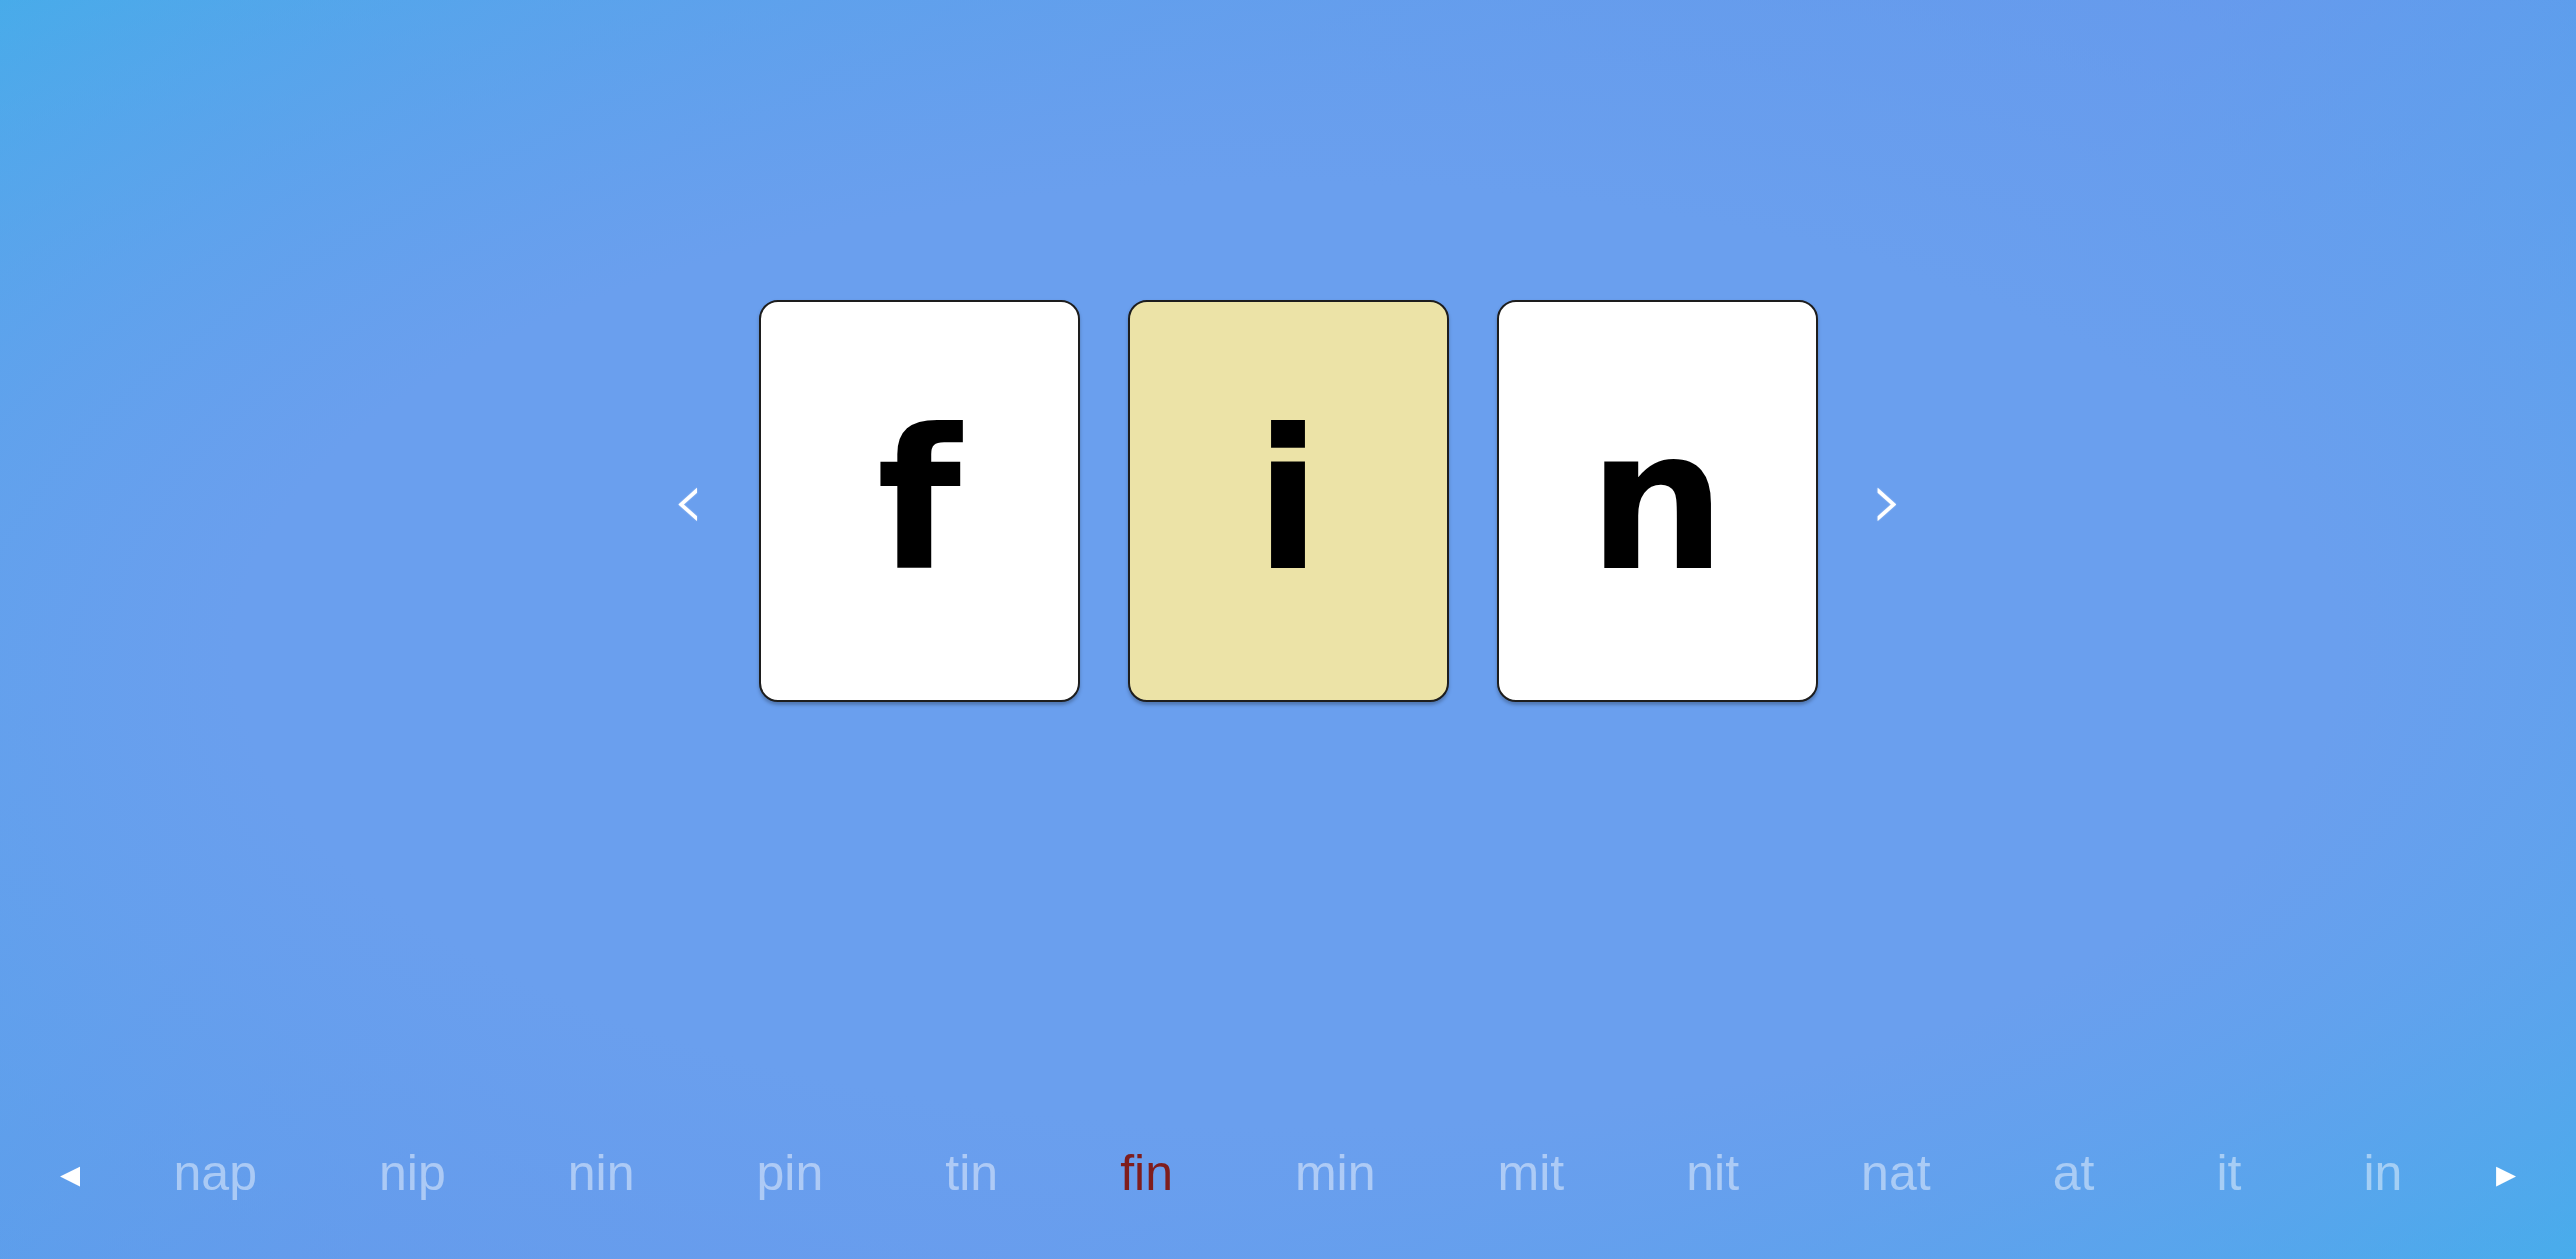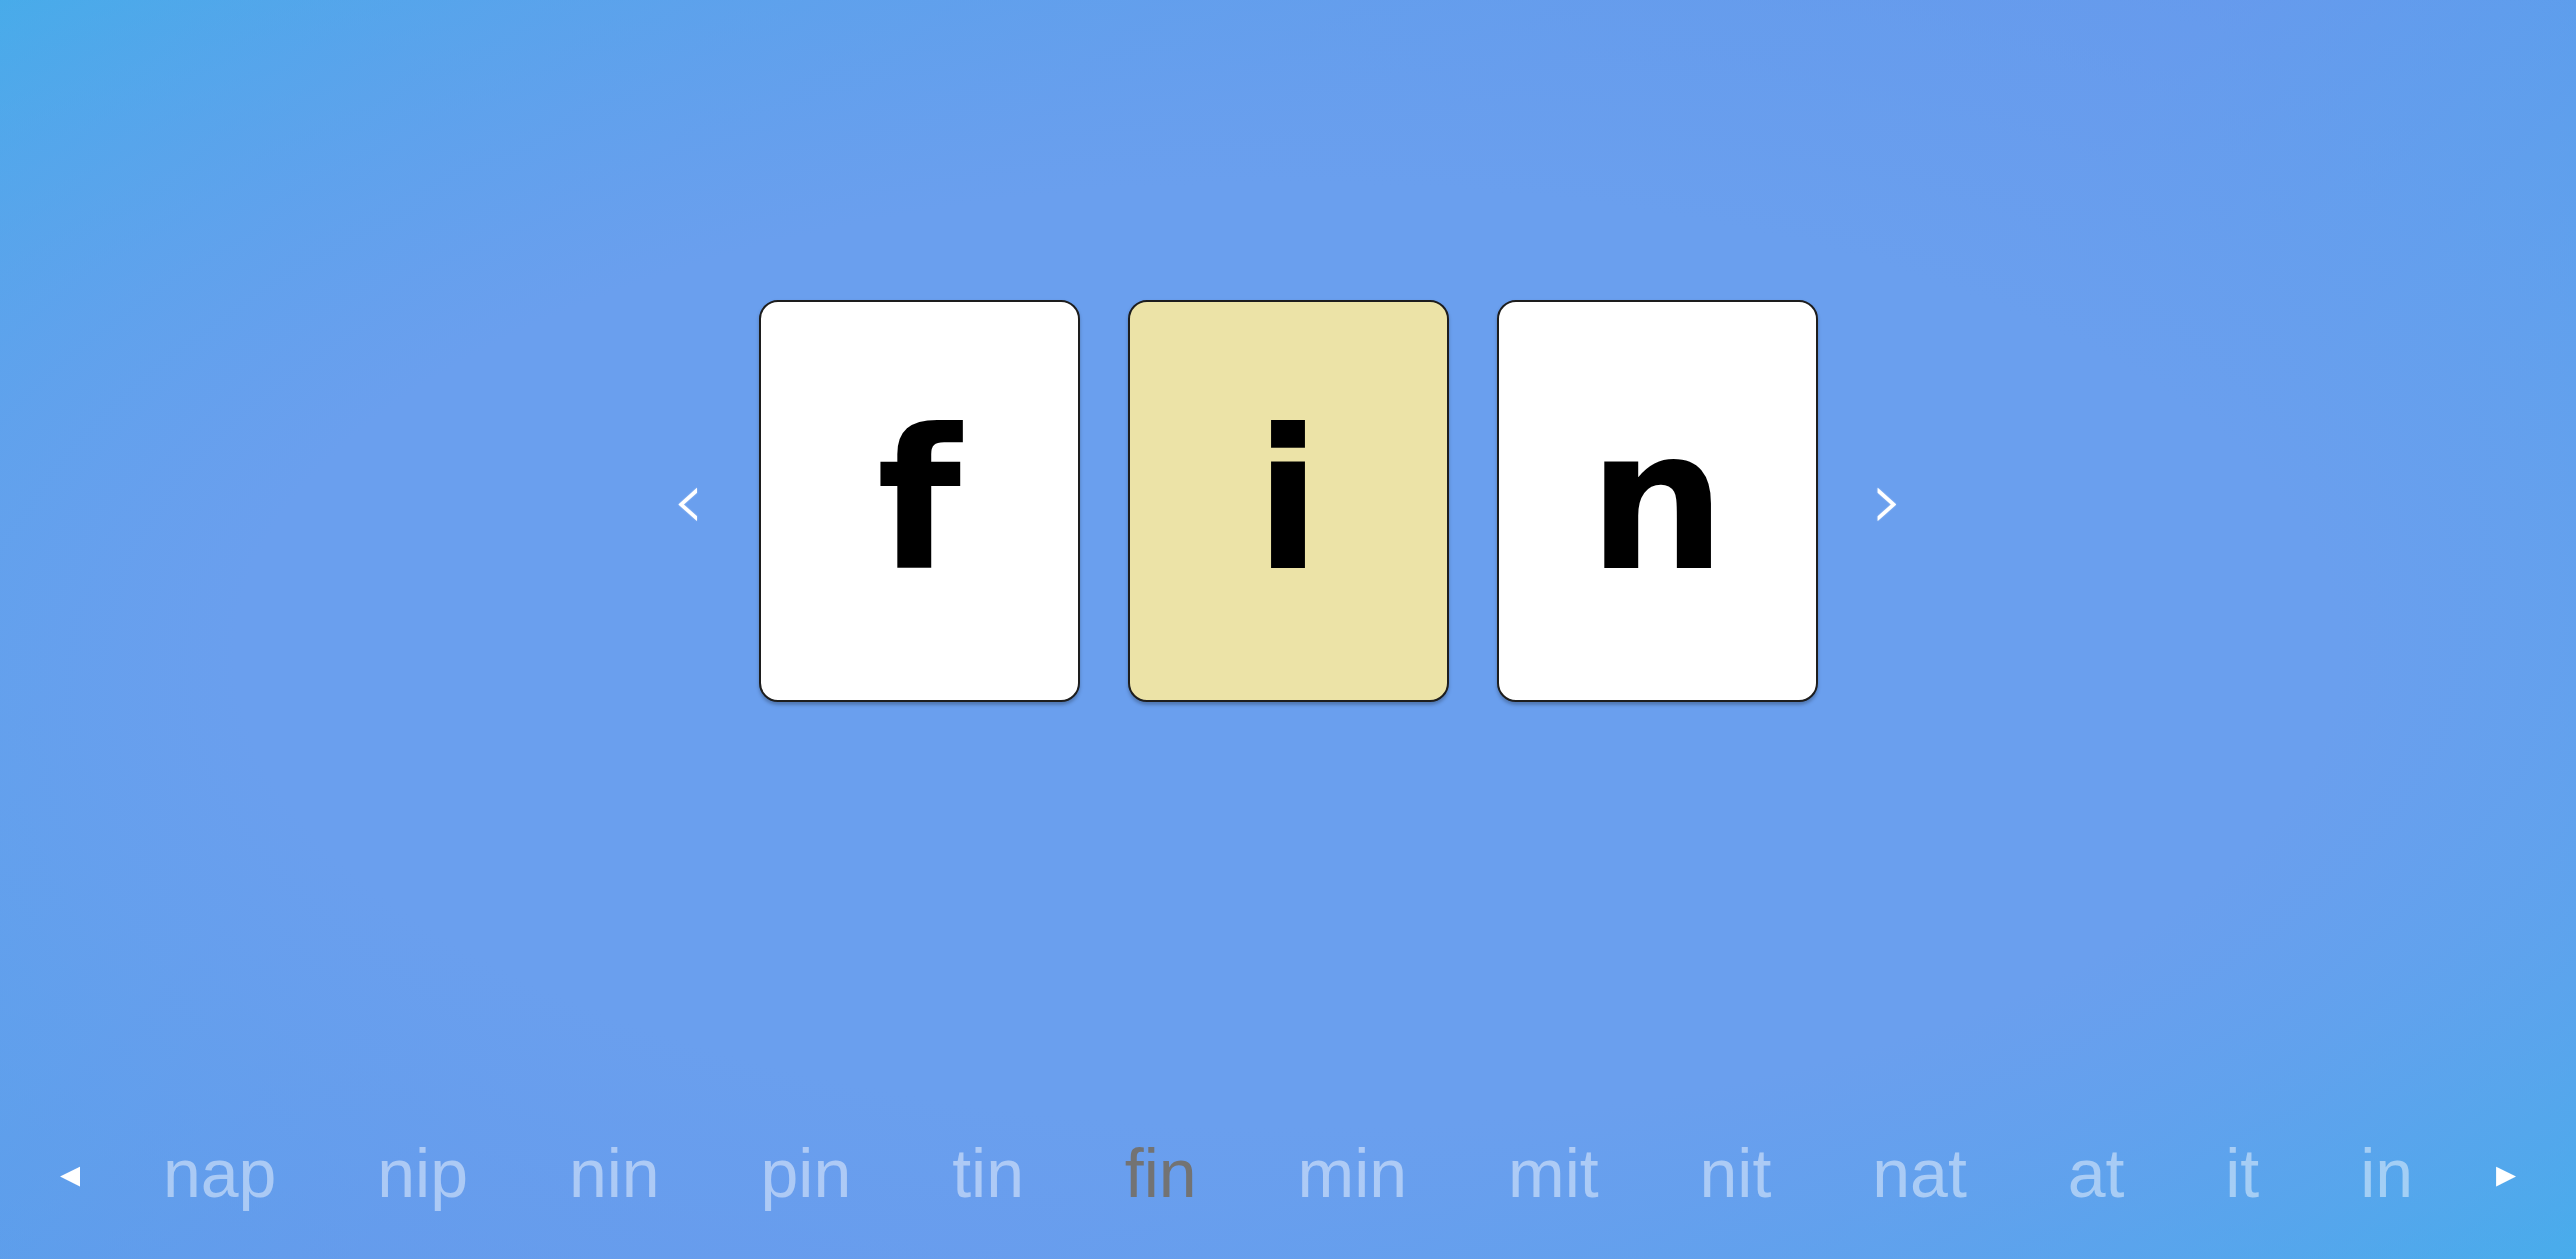--- a/index.html
+++ b/index.html
@@ -110,30 +110,30 @@
   #word-list {
     flex: 1 1 auto;
     display: flex;
     align-items: center;
     justify-content: space-around;
     padding: 0 22.5px;
   }
 
   .word-item {
     font-family: "Liberation Sans", sans-serif;
-    font-size: 68px;
+    font-size: 50px;
     line-height: 1;
     font-weight: 400;
     color: rgba(255,255,255,0.46);
     cursor: pointer;
     user-select: none;
     white-space: nowrap;
   }
   .word-item.active {
-    color: #737373;
+    color: #7f1d1d;
     font-weight: 400;
   }
 </style>
 </head>
 <body>
 
 <div id="card-area">
 
   <div class="nav-chevron" id="prev-letter-button">‹</div>
 

